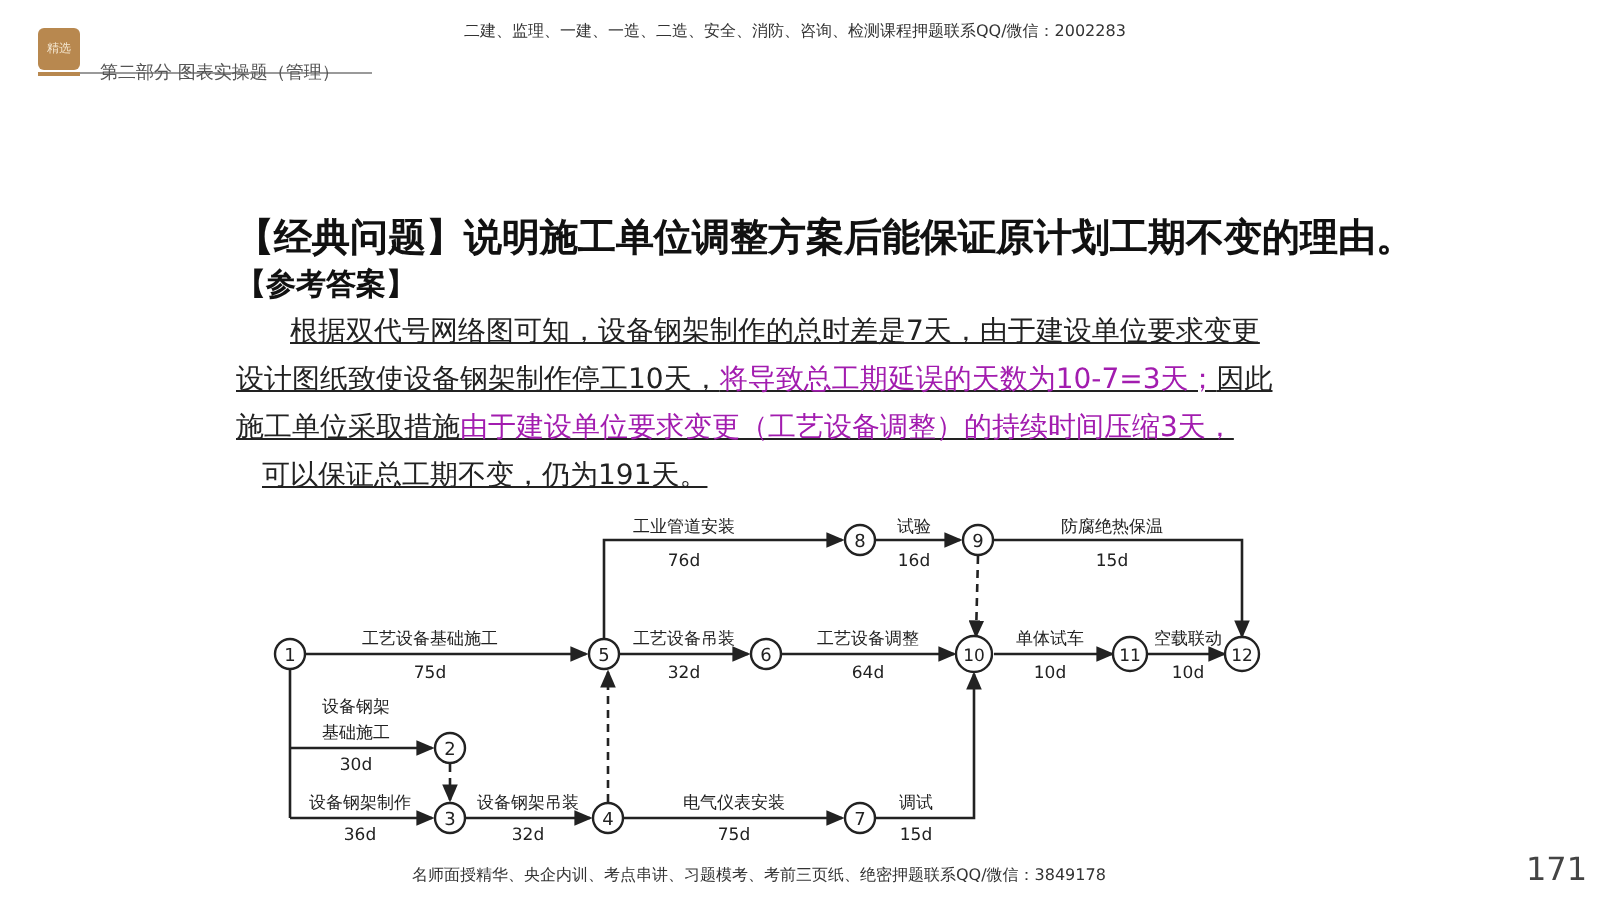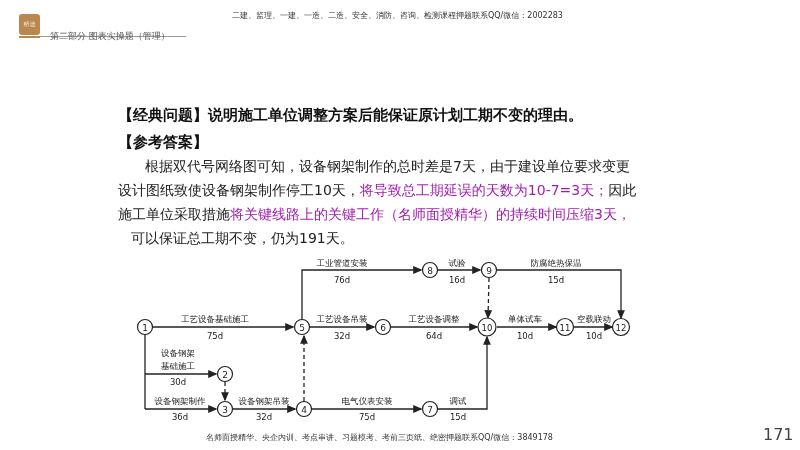--- a/index.html
+++ b/index.html
@@ -4,23 +4,23 @@
 <style>
   html, body { margin:0; padding:0; }
   body { width:800px; height:450px; background:#ffffff; position:relative; overflow:hidden;
          font-family:"DejaVu Sans", sans-serif; color:#222; }
   .logo { position:absolute; left:19px; top:14px; width:21px; height:21px; background:#b8884f;
           border-radius:3px; color:#f4e6cf; font-size:6px; display:flex; align-items:center; justify-content:center; }
   .logo-underline { position:absolute; left:19px; top:36px; width:21px; height:2px; background:#b8884f; }
   .header-rule { position:absolute; left:40px; top:36px; width:146px; height:1px; background:#9a9a9a; }
   .section-title { position:absolute; left:50px; top:30px; font-size:9px; color:#555; white-space:nowrap; }
   .top-banner { position:absolute; left:232px; top:10px; font-size:8px; color:#333; white-space:nowrap; }
-  .q-line { position:absolute; left:118px; top:106px; font-size:15px; font-weight:bold; color:#111; white-space:nowrap; }
+  .q-line { position:absolute; left:118px; top:106px; font-size:19px; font-weight:bold; color:#111; white-space:nowrap; }
   .ans-line { position:absolute; left:118px; top:133px; font-size:15px; font-weight:bold; color:#111; white-space:nowrap; }
-  .para { position:absolute; left:118px; font-size:14px; color:#222; white-space:nowrap; line-height:18px; }
+  .para { position:absolute; left:118px; font-size:14px; color:#222; white-space:nowrap; line-height:18px;text-decoration:underline; }
   .red { color:#a21caf; }
   .diagram { position:absolute; left:0; top:0; }
   .footer { position:absolute; left:206px; top:432px; font-size:8px; color:#333; white-space:nowrap; }
   .page-num { position:absolute; left:763px; top:425px; font-size:16px; color:#444; }
   svg text { font-family:"DejaVu Sans", sans-serif; }
 </style>
 </head>
 <body>
 
 <div class="logo">
@@ -29,21 +29,21 @@
 <div class="logo-underline"></div>
 <div class="header-rule"></div>
 <div class="section-title">第二部分 图表实操题（管理）</div>
 <div class="top-banner">二建、监理、一建、一造、二造、安全、消防、咨询、检测课程押题联系QQ/微信：2002283</div>
 
 <div class="q-line">【经典问题】说明施工单位调整方案后能保证原计划工期不变的理由。</div>
 <div class="ans-line">【参考答案】</div>
 
 <div class="para" style="top:157px; left:145px;"><span>根据双代号网络图可知，设备钢架制作的总时差是7天，由于建设单位要求变更</span></div>
 <div class="para" style="top:181px;"><span>设计图纸致使设备钢架制作停工10天，</span><span class="red">将导致总工期延误的天数为10-7=3天；</span><span>因此</span></div>
-<div class="para" style="top:205px;"><span>施工单位采取措施</span><span class="red">将关键线路上的关键工作（名师面授精华）的持续时间压缩3天，</span></div>
+<div class="para" style="top:205px;"><span>施工单位采取措施</span><span class="red">由于建设单位要求变更（工艺设备调整）的持续时间压缩3天，</span></div>
 <div class="para" style="top:229px;margin-left:13px;"><span>可以保证总工期不变，仍为191天。</span></div>
 
 <svg class="diagram" width="800" height="450">
   <defs>
     <marker id="ar" markerWidth="7" markerHeight="6" refX="6" refY="3" orient="auto">
       <path d="M0,0 L7,3 L0,6 z" fill="#222"></path>
     </marker>
   </defs>
   <g stroke="#222" stroke-width="1.3" fill="none">
 

